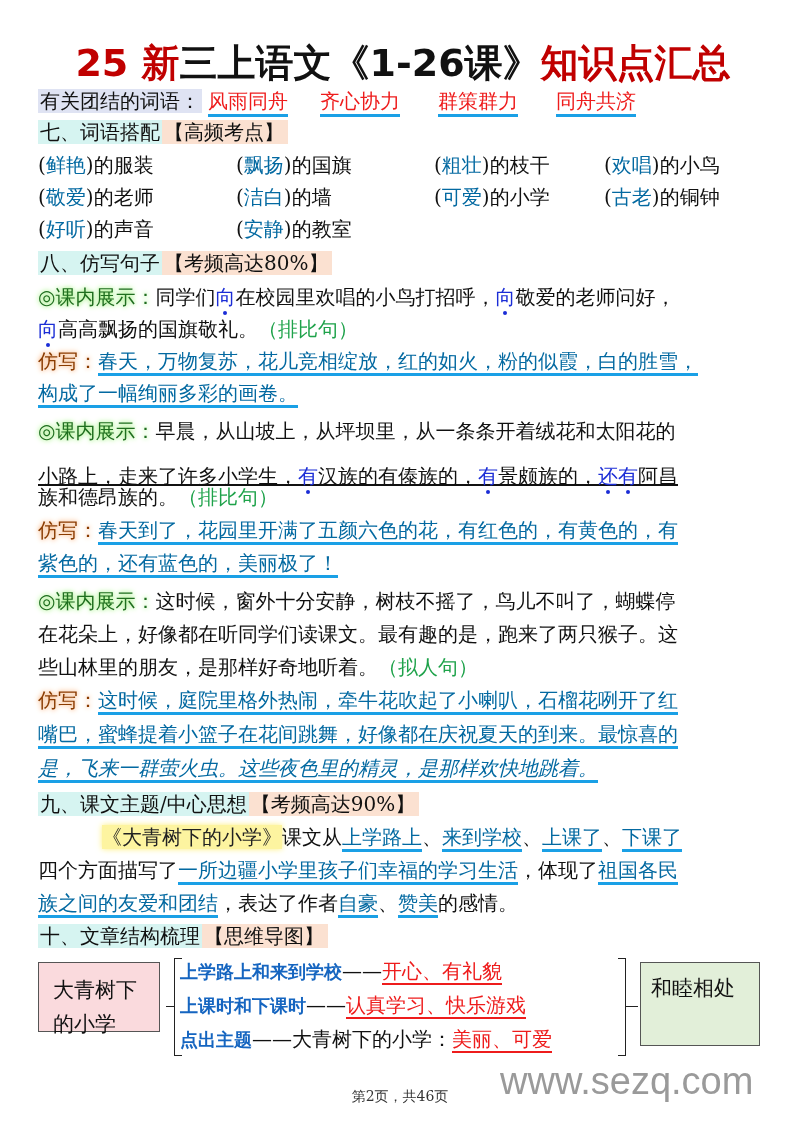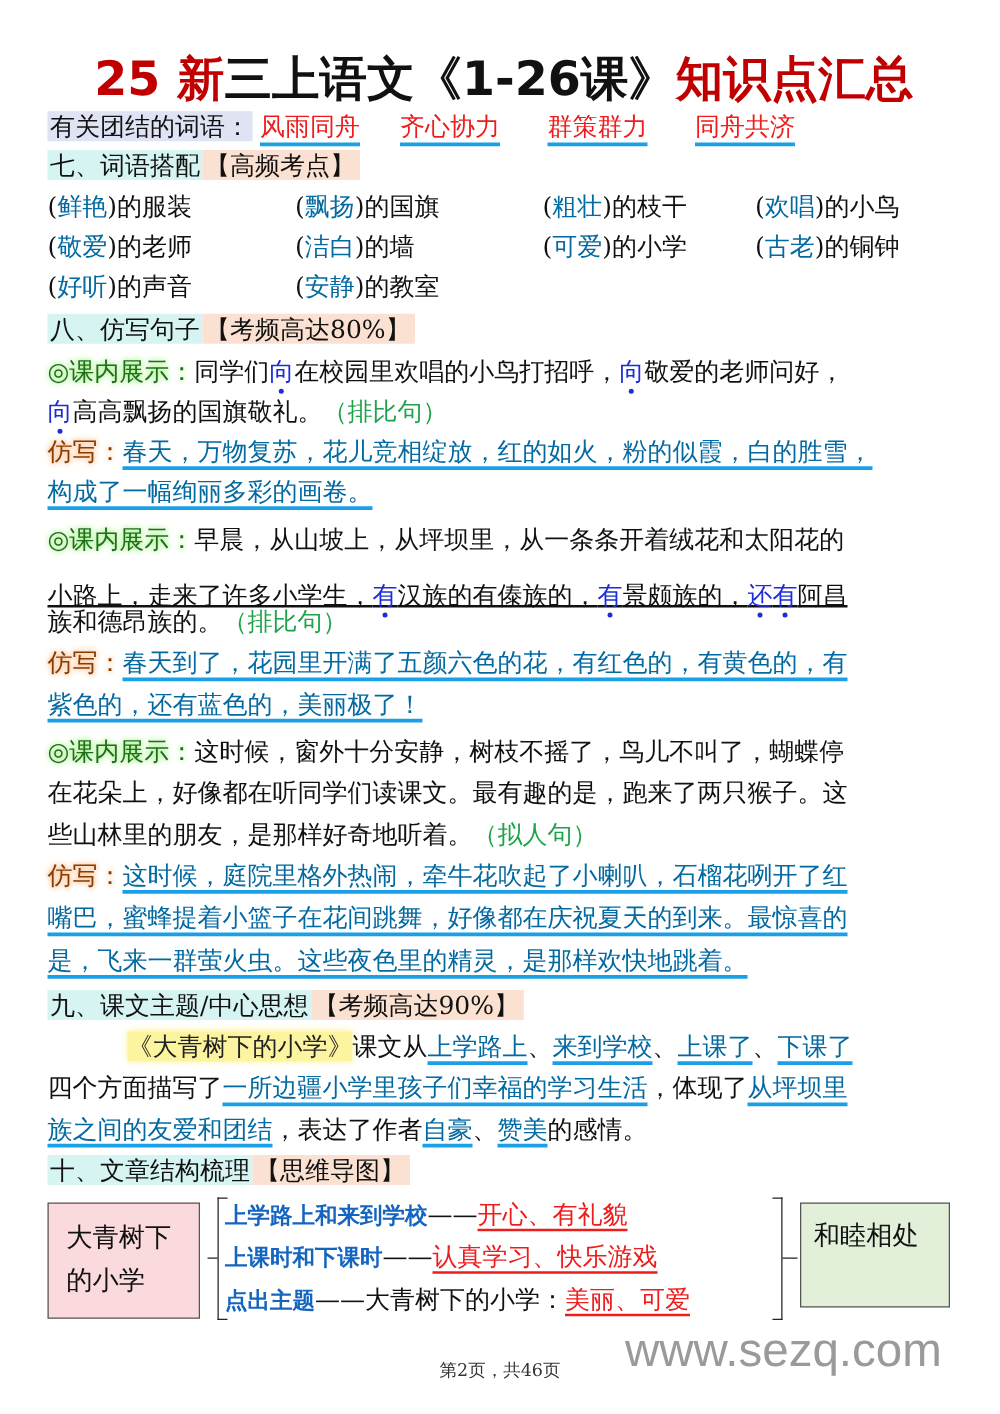--- a/index.html
+++ b/index.html
@@ -27,21 +27,21 @@
       content: ""; position: absolute; left: 50%; bottom: -6px; width: 4px; height: 4px;
       margin-left: -2px; border-radius: 50%; background: #1b2dd6;
     }
     .lbl-green { color: #1f6e1f; text-shadow: 0 0 4px #9cf07a, 0 0 6px #b6f59a; }
     .lbl-orange { color: #8a3b00; text-shadow: 0 0 4px #f7b27c, 0 0 6px #f9c59a; }
     .ul { border-bottom: 3px solid #1aa0e6; }
     .collo { position: absolute; font-size: 20px; line-height: 30px; white-space: nowrap; }
     .hl-yellow { background: #fdf4a0; box-shadow: 0 0 6px #fdf07a; color: #222; text-align: right; }
     
     .mm-box-left {
-      position: absolute; left: 0; top: 962px; width: 122px; height: 93px;
+      position: absolute; left: 0; top: 962px; width: 122px; height: 70px;
       background: #fadadd; border: 1.5px solid #555; font-size: 21px; line-height: 34px;
       padding: 10px 0 0 14px;
     }
     .mm-box-right {
       position: absolute; left: 602px; top: 962px; width: 120px; height: 84px;
       background: #e2efd9; border: 1.5px solid #555; font-size: 21px; line-height: 34px;
       padding: 8px 0 0 10px;
     }
     .brace-l {
       position: absolute; left: 136px; top: 958px; width: 8px; height: 98px;
@@ -136,32 +136,32 @@
   </div>
   <div class="line" style="top:652px;">
     <span>些山林里的朋友，是那样好奇地听着。</span><span class="green">（拟人句）</span>
   </div>
   <div class="line" style="top:685px;">
     <span class="lbl-orange">仿写：</span><span class="red ul">这时候，庭院里格外热闹，牵牛花吹起了小喇叭，石榴花咧开了红</span>
   </div>
   <div class="line" style="top:719px;">
     <span class="red ul">嘴巴，蜜蜂提着小篮子在花间跳舞，好像都在庆祝夏天的到来。最惊喜的</span>
   </div>
-  <div class="line" style="top:753px;">
+  <div class="line" style="top:753px;font-style:italic;">
     <span class="red ul">是，飞来一群萤火虫。这些夜色里的精灵，是那样欢快地跳着。</span>
   </div>
 
   <div class="line" style="top:789px;">
     <span class="hdr">九、课文主题/中心思想</span><span class="hdr-tag">【考频高达90%】</span>
   </div>
   <div class="line" style="top:822px;left:64px;">
     <span class="hl-yellow">《大青树下的小学》</span><span>课文从</span><span class="red ul">上学路上</span><span>、</span><span class="red ul">来到学校</span><span>、</span><span class="red ul">上课了</span><span>、</span><span class="red ul">下课了</span>
   </div>
   <div class="line" style="top:855px;">
-    <span>四个方面描写了</span><span class="red ul">一所边疆小学里孩子们幸福的学习生活</span><span>，体现了</span><span class="red ul">从坪坝里</span>
+    <span>四个方面描写了</span><span class="red ul">一所边疆小学里孩子们幸福的学习生活</span><span>，体现了</span><span class="red ul">祖国各民</span>
   </div>
   <div class="line" style="top:888px;">
     <span class="red ul">族之间的友爱和团结</span><span>，表达了作者</span><span class="red ul">自豪</span><span>、</span><span class="red ul">赞美</span><span>的感情。</span>
   </div>
 
   <div class="line" style="top:921px;">
     <span class="hdr">十、文章结构梳理</span><span class="hdr-tag">【思维导图】</span>
   </div>
 
   <div class="mm-box-left">

